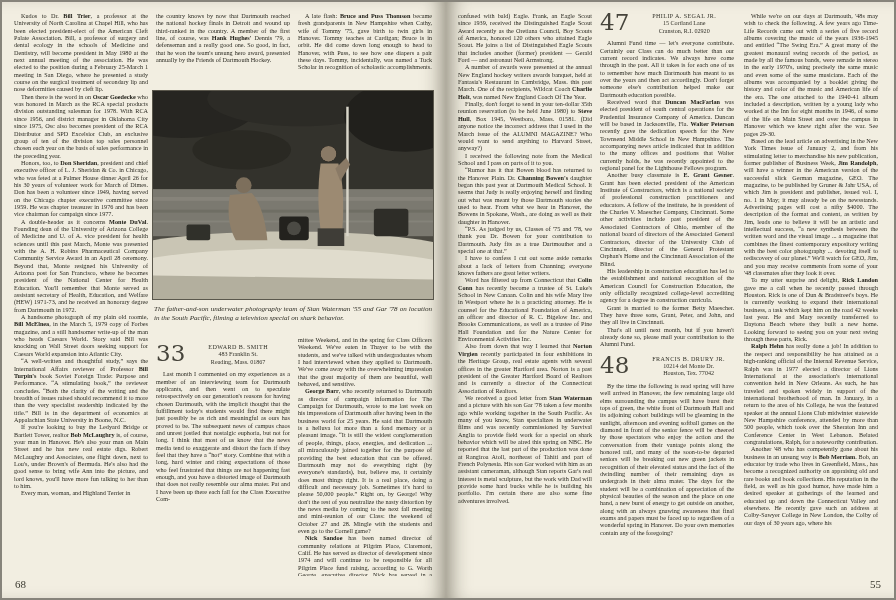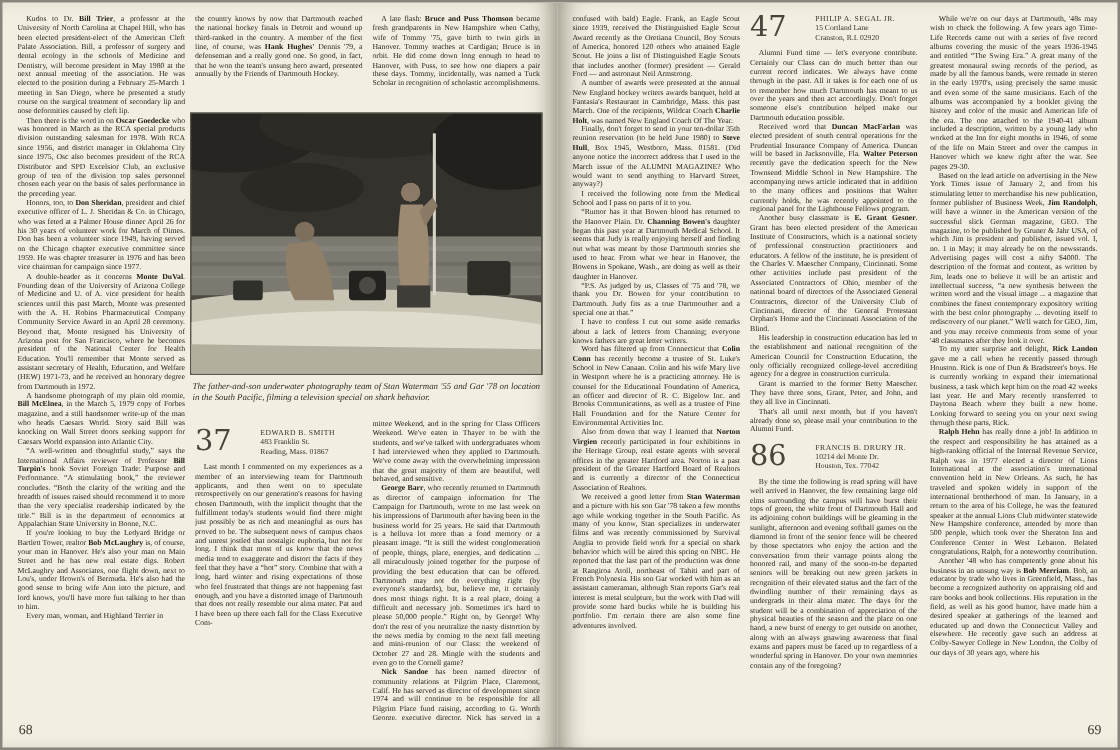--- a/index.html
+++ b/index.html
@@ -7,21 +7,21 @@
   body{background:#87847b;font-family:"Liberation Serif","DejaVu Serif",serif;overflow:hidden}
   .spread{position:absolute;left:0;top:0;width:896px;height:600px}
   .page{position:absolute;top:2px;height:596px;background:#f2eee1;color:#29281f}
   .page.left{left:2px;width:444px;box-shadow:inset -16px 0 20px -12px rgba(40,35,20,.5)}
   .page.right{left:446px;width:448px;box-shadow:inset 16px 0 20px -12px rgba(40,35,20,.5)}
   .col{position:absolute;overflow:hidden;font-size:6.2px;line-height:7.35px;text-align:justify;color:#2b2a22}
   .col p{text-indent:7px}
   .col.cont > p:first-child, .col.cont > .plist:first-child p:first-child{text-indent:0}
   .plist p{text-indent:7px}
   .plist.cont p:first-child{text-indent:0}
-  .class-head{display:flex;align-items:flex-start;gap:23px;margin:7px 0 4px 0;text-align:left}
+  .class-head{display:flex;align-items:flex-start;gap:23px;margin:7px 0 4px 0;text-align:center}
   .class-head .numeral{font-size:23px;line-height:21px;color:#46443b;font-family:"DejaVu Serif",serif}
   .class-head .sec{font-size:6.1px;line-height:7.4px;padding-top:1px;color:#33322a}
   .class-head .sec .name{letter-spacing:.4px}
   .photo{position:absolute;left:150px;top:88px;width:282px;height:210px;background:#444239;border:1px solid #5a574c;overflow:hidden}
   .photo svg{display:block;width:100%;height:100%}
   .caption{position:absolute;left:152px;top:303px;width:278px;height:26px;font-style:italic;font-size:7.1px;line-height:8.8px;text-align:justify;color:#2e2d25;overflow:hidden}
   .pagenum{position:absolute;bottom:8px;font-size:11px;color:#3a392f}
   .pagenum.pn-left{left:13px}
   .pagenum.pn-right{right:13px}
   b{color:#1d1c15}
@@ -84,21 +84,21 @@
         <rect x="128" y="128" width="30" height="24" rx="3" fill="#23221e"></rect>
         <circle cx="143" cy="140" r="7" fill="#4b4a44"></circle>
         <rect x="224" y="120" width="35" height="28" rx="3" fill="#2e2d28"></rect>
         <rect x="34" y="136" width="24" height="16" rx="2" fill="#30302a"></rect>
       </svg>
     </div>
     <div class="caption">The father-and-son underwater photography team of Stan Waterman '55 and Gar '78 on location in the South Pacific, filming a television special on shark behavior.</div>
 
     <div class="col" style="left:154px;top:334px;width:134px;height:240px">
       <div class="class-head">
-        <span class="numeral">37</span>
+        <span class="numeral">33</span>
         <span class="sec">
           <div class="name">EDWARD B. SMITH</div>
           <div>483 Franklin St.</div>
           <div>Reading, Mass. 01867</div>
         </span>
       </div>
       <div class="plist">
           <p>Last month I commented on my experiences as a member of an interviewing team for Dartmouth applicants, and then went on to speculate retrospectively on our generation's reasons for having chosen Dartmouth, with the implicit thought that the fulfillment today's students would find there might just possibly be as rich and meaningful as ours has proved to be. The subsequent news of campus chaos and unrest jostled that nostalgic euphoria, but not for long. I think that most of us know that the news media tend to exaggerate and distort the facts if they feel that they have a “hot” story. Combine that with a long, hard winter and rising expectations of those who feel frustrated that things are not happening fast enough, and you have a distorted image of Dartmouth that does not really resemble our alma mater. Pat and I have been up there each fall for the Class Executive Com-</p>
         </div>
     </div>
@@ -143,21 +143,21 @@
       </div>
       <div class="plist">
           <p>Alumni Fund time — let's everyone contribute. Certainly our Class can do much better than our current record indicates. We always have come through in the past. All it takes is for each one of us to remember how much Dartmouth has meant to us over the years and then act accordingly. Don't forget someone else's contribution helped make our Dartmouth education possible.</p>
           <p>Received word that <b>Duncan MacFarlan</b> was elected president of south central operations for the Prudential Insurance Company of America. Duncan will be based in Jacksonville, Fla. <b>Walter Peterson</b> recently gave the dedication speech for the New Townsend Middle School in New Hampshire. The accompanying news article indicated that in addition to the many offices and positions that Walter currently holds, he was recently appointed to the regional panel for the Lighthouse Fellows program.</p>
           <p>Another busy classmate is <b>E. Grant Gesner</b>. Grant has been elected president of the American Institute of Constructors, which is a national society of professional construction practitioners and educators. A fellow of the institute, he is president of the Charles V. Maescher Company, Cincinnati. Some other activities include past president of the Associated Contractors of Ohio, member of the national board of directors of the Associated General Contractors, director of the University Club of Cincinnati, director of the General Protestant Orphan's Home and the Cincinnati Association of the Blind.</p>
           <p>His leadership in construction education has led to the establishment and national recognition of the American Council for Construction Education, the only officially recognized college-level accrediting agency for a degree in construction curricula.</p>
           <p>Grant is married to the former Betty Maescher. They have three sons, Grant, Peter, and John, and they all live in Cincinnati.</p>
           <p>That's all until next month, but if you haven't already done so, please mail your contribution to the Alumni Fund.</p>
         </div>
       <div class="class-head">
-        <span class="numeral">86</span>
+        <span class="numeral">48</span>
         <span class="sec">
           <div class="name">FRANCIS B. DRURY JR.</div>
           <div>10214 del Monte Dr.</div>
           <div>Houston, Tex. 77042</div>
         </span>
       </div>
       <div class="plist">
           <p>By the time the following is read spring will have well arrived in Hanover, the few remaining large old elms surrounding the campus will have burst their tops of green, the white front of Dartmouth Hall and its adjoining cohort buildings will be gleaming in the sunlight, afternoon and evening softball games on the diamond in front of the senior fence will be cheered by those spectators who enjoy the action and the conversation from their vantage points along the honored rail, and many of the soon-to-be departed seniors will be breaking out new green jackets in recognition of their elevated status and the fact of the dwindling number of their remaining days as undergrads in their alma mater. The days for the student will be a combination of appreciation of the physical beauties of the season and the place on one hand, a new burst of energy to get outside on another, along with an always gnawing awareness that final exams and papers must be faced up to regardless of a wonderful spring in Hanover. Do your own memories contain any of the foregoing?</p>
         </div>
     </div>
@@ -165,16 +165,16 @@
     <div class="col" style="left:298px;top:10px;width:134px;height:564px">
       <div class="plist">
           <p>While we're on our days at Dartmouth, '48s may wish to check the following. A few years ago Time-Life Records came out with a series of five record albums covering the music of the years 1936-1945 and entitled “The Swing Era.” A great many of the greatest monaural swing records of the period, as made by all the famous bands, were remade in stereo in the early 1970's, using precisely the same music and even some of the same musicians. Each of the albums was accompanied by a booklet giving the history and color of the music and American life of the era. The one attached to the 1940-41 album included a description, written by a young lady who worked at the Inn for eight months in 1946, of some of the life on Main Street and over the campus in Hanover which we knew right after the war. See pages 29-30.</p>
           <p>Based on the lead article on advertising in the New York Times issue of January 2, and from his stimulating letter to merchandise his new publication, former publisher of Business Week, <b>Jim Randolph</b>, will have a winner in the American version of the successful slick German magazine, GEO. The magazine, to be published by Gruner &amp; Jahr USA, of which Jim is president and publisher, issued vol. I, no. 1 in May; it may already be on the newsstands. Advertising pages will cost a nifty $4000. The description of the format and content, as written by Jim, leads one to believe it will be an artistic and intellectual success, “a new synthesis between the written word and the visual image ... a magazine that combines the finest contemporary expository writing with the best color photography ... devoting itself to rediscovery of our planet.” We'll watch for GEO, Jim, and you may receive comments from some of your '48 classmates after they look it over.</p>
           <p>To my utter surprise and delight, <b>Rick Landon</b> gave me a call when he recently passed through Houston. Rick is one of Dun &amp; Bradstreet's boys. He is currently working to expand their international business, a task which kept him on the road 42 weeks last year. He and Mary recently transferred to Daytona Beach where they built a new home. Looking forward to seeing you on your next swing through these parts, Rick.</p>
           <p><b>Ralph Hehn</b> has really done a job! In addition to the respect and responsibility he has attained as a high-ranking official of the Internal Revenue Service, Ralph was in 1977 elected a director of Lions International at the association's international convention held in New Orleans. As such, he has traveled and spoken widely in support of the international brotherhood of man. In January, in a return to the area of his College, he was the featured speaker at the annual Lions Club midwinter statewide New Hampshire conference, attended by more than 500 people, which took over the Sheraton Inn and Conference Center in West Lebanon. Belated congratulations, Ralph, for a noteworthy contribution.</p>
           <p>Another '48 who has competently gone about his business in an unsung way is <b>Bob Merriam</b>. Bob, an educator by trade who lives in Greenfield, Mass., has become a recognized authority on appraising old and rare books and book collections. His reputation in the field, as well as his good humor, have made him a desired speaker at gatherings of the learned and educated up and down the Connecticut Valley and elsewhere. He recently gave such an address at Colby-Sawyer College in New London, the Colby of our days of 30 years ago, where his</p>
         </div>
     </div>
 
-    <div class="pagenum pn-right">69</div>
+    <div class="pagenum pn-right">55</div>
   </div>
 
 </div>
 
 </body></html>

